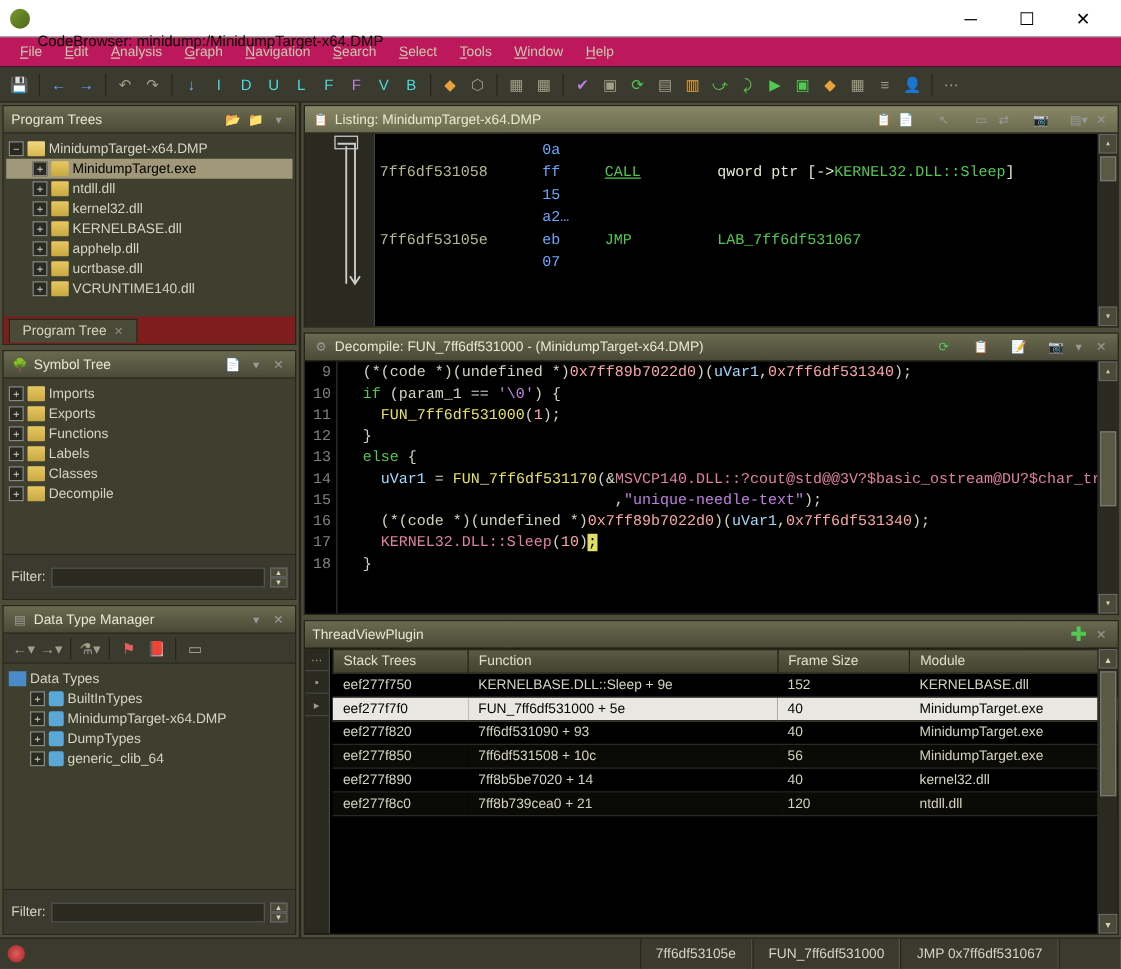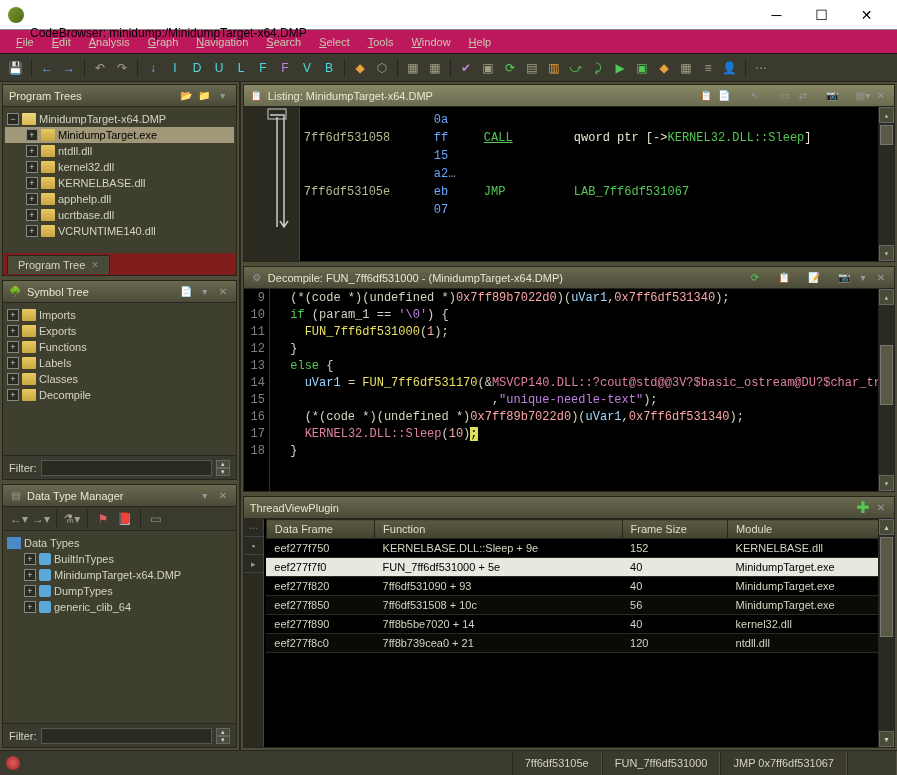--- a/index.html
+++ b/index.html
@@ -40,21 +40,21 @@
 .tree-row.sel { background: #a09878; color: #000; }
 .exp { width: 12px; height: 12px; border: 1px solid #888; background: #2a2a20; display: flex; align-items: center; justify-content: center; font-size: 9px; line-height: 1; color: #ccc; }
 .folder { width: 14px; height: 12px; background: linear-gradient(#e8c860,#c8a840); border-radius: 1px; }
 .folder.open { background: linear-gradient(#f0d880,#d8b850); }
 .indent { display: inline-block; }
 
 .tabstrip { height: 22px; background: #7f1d1d; display: flex; align-items: center; padding: 0 4px; }
 .tab { padding: 3px 10px; background: #4a4a38; border: 1px solid #26261c; border-bottom: none; margin-right: 2px; font-size: 11px; display: flex; align-items: center; gap: 6px; }
 .tab .tx { color: #888; font-size: 9px; }
 
-.filterrow { height: 24px; background: #3a3a2e; display: flex; align-items: center; padding: 0 6px; gap: 4px; border-top: 1px solid #26261c; justify-content: center; }
+.filterrow { height: 36px; background: #3a3a2e; display: flex; align-items: center; padding: 0 6px; gap: 4px; border-top: 1px solid #26261c; justify-content: center; }
 .filterrow input { flex: 1; background: #2a2a20; border: 1px solid #555; color: #ccc; height: 16px; padding: 0 4px; font-size: 11px; }
 .spinbtn { width: 14px; height: 8px; background: #4a4a38; border: 1px solid #666; font-size: 7px; display: flex; align-items: center; justify-content: center; }
 
 .listing { background: #000000; font-family: 'Courier New', monospace; font-size: 12px; color: #ccc; padding: 4px 0; overflow: hidden; height: 100%; position: relative; }
 .listing .gutter { position: absolute; left: 0; top: 0; bottom: 0; width: 56px; background: #2a2a20; border-right: 1px solid #444; }
 .listing .arrow-area { position: absolute; left: 18px; top: 0; bottom: 0; width: 30px; }
 .listing .rows { margin-left: 60px; }
 .listing .lrow { height: 18px; display: flex; align-items: center; white-space: pre; }
 .l-addr { color: #b8b890; width: 130px; }
 .l-byte { color: #6aa8ff; width: 50px; }
@@ -451,21 +451,21 @@
       <div class="panel-body tvbody">
         <div class="tvside">
           <div class="sb">⋯</div>
           <div class="sb">▪</div>
           <div class="sb">▸</div>
         </div>
         <div style="margin-left:22px;height:100%;overflow:hidden">
           <table class="tvtable">
             <thead>
                 <tr id="tv-head">
-                  <th>Data Frame</th>
+                  <th>Stack Trees</th>
                   <th>Function</th>
                   <th>Frame Size</th>
                   <th>Module</th>
                 </tr>
               </thead>
             <tbody id="tv-body">
                 <tr class="">
                   <td>eef277f750</td>
                   <td>KERNELBASE.DLL::Sleep + 9e</td>
                   <td>152</td>

